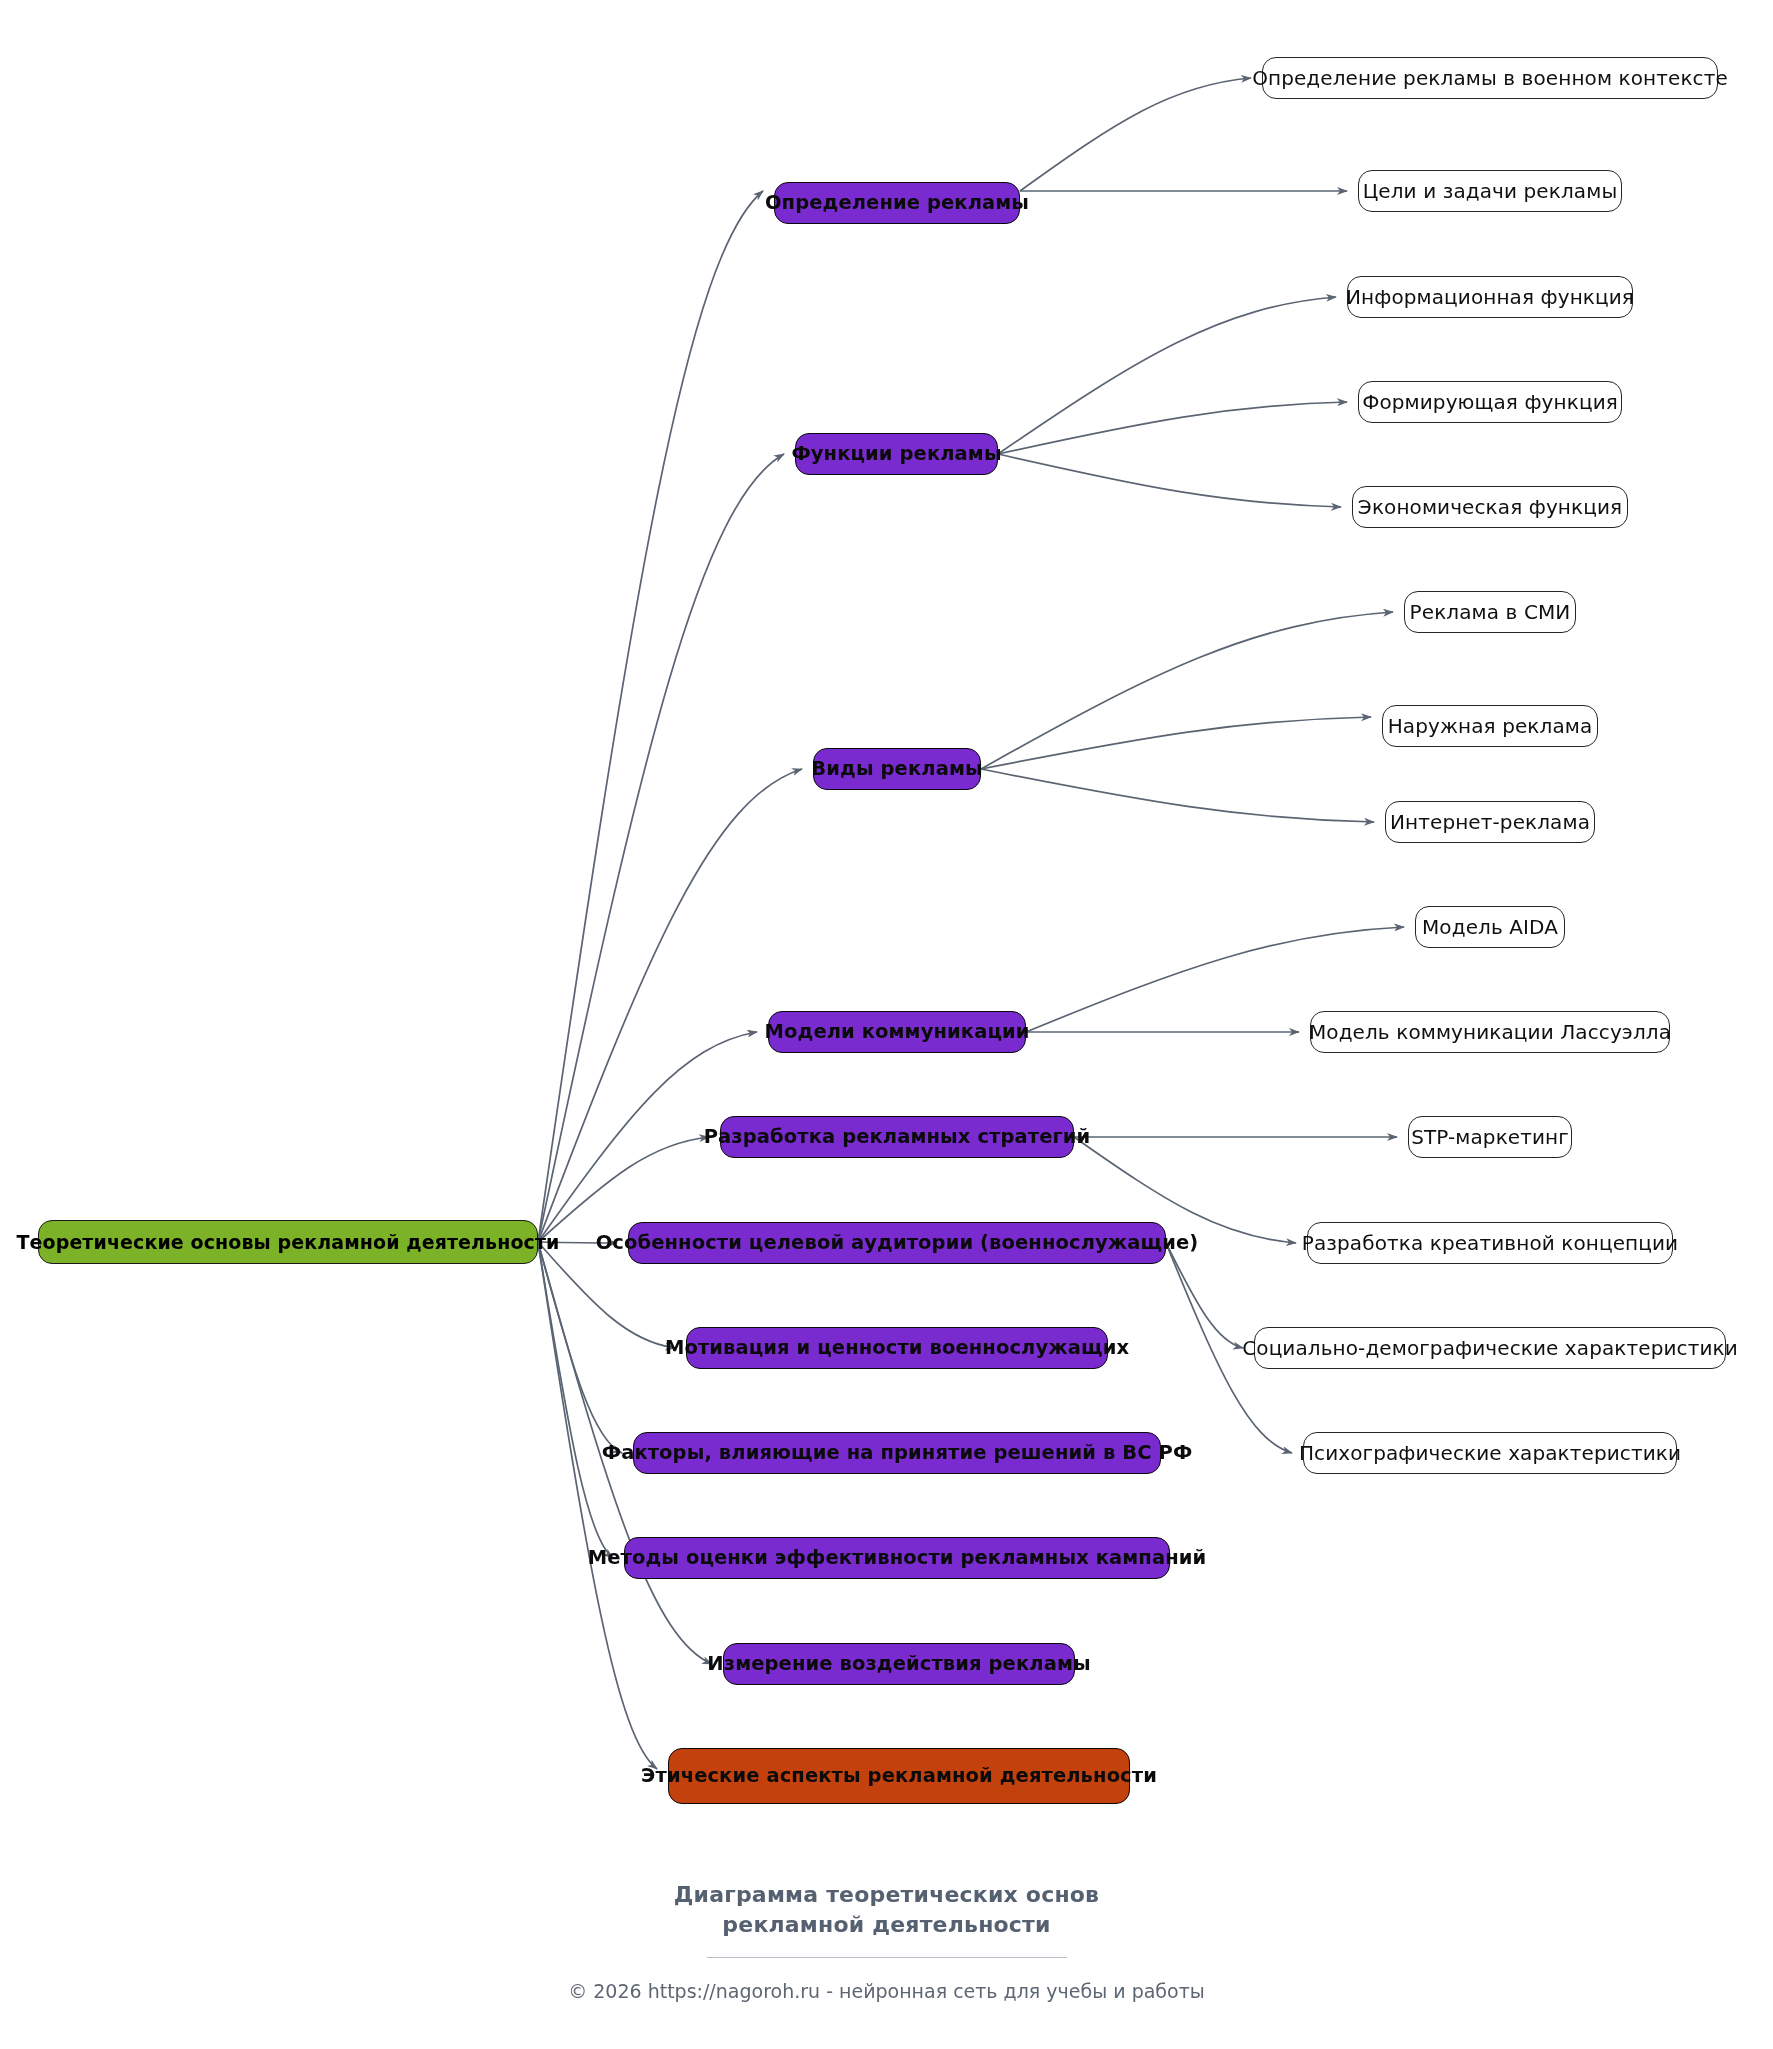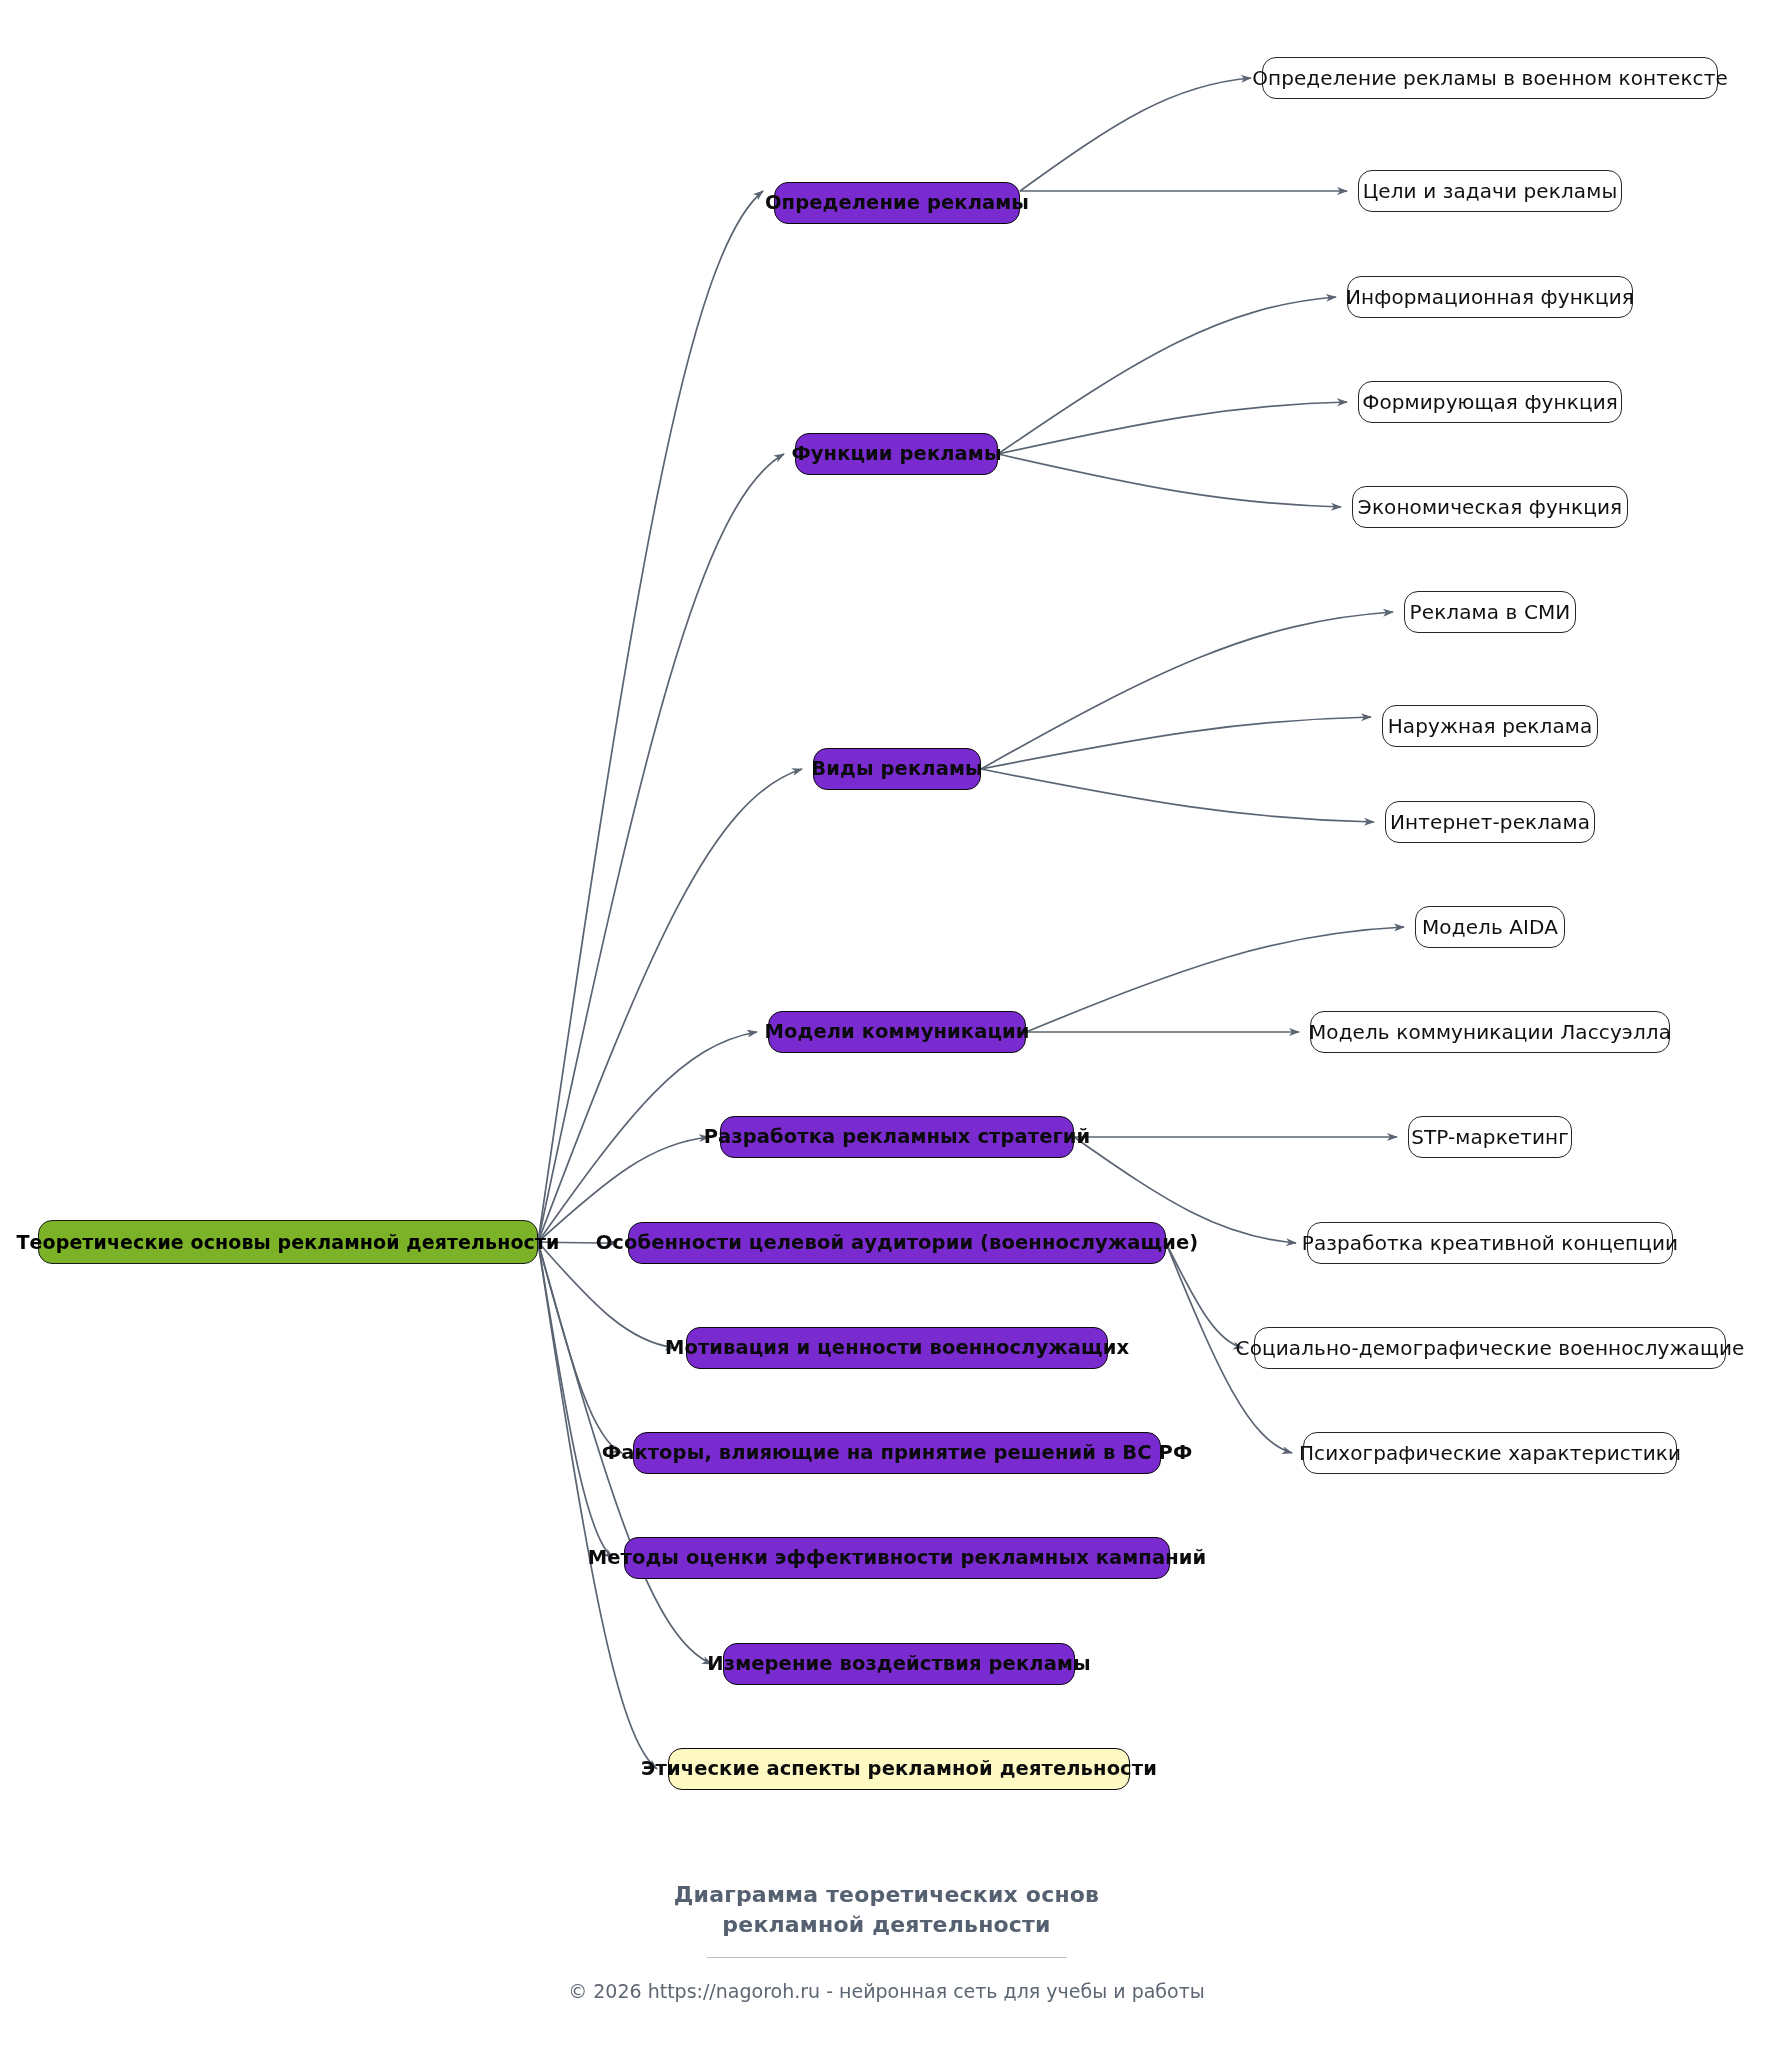--- a/index.html
+++ b/index.html
@@ -156,21 +156,21 @@
       </div>
       <div class="node node-branch" style="left: 633px; top: 1432px; width: 528px; height: 42px; background: rgb(122, 43, 208); justify-content: center;">
         <span>Факторы, влияющие на принятие решений в ВС РФ</span>
       </div>
       <div class="node node-branch" style="left: 624px; top: 1537px; width: 546px; height: 42px; background: rgb(122, 43, 208);">
         <span>Методы оценки эффективности рекламных кампаний</span>
       </div>
       <div class="node node-branch" style="left: 723px; top: 1643px; width: 352px; height: 42px; background: rgb(122, 43, 208);">
         <span>Измерение воздействия рекламы</span>
       </div>
-      <div class="node node-branch" style="left: 668px; top: 1748px; width: 462px; height: 42px; background: #fef9c3;">
+      <div class="node node-branch" style="left: 668px; top: 1748px; width: 462px; height: 56px; background: #c2410c;">
         <span>Этические аспекты рекламной деятельности</span>
       </div>
       <div class="node node-leaf" style="left: 1262px; top: 57px; width: 456px; height: 42px;">
         <span>Определение рекламы в военном контексте</span>
       </div>
       <div class="node node-leaf" style="left: 1358px; top: 170px; width: 264px; height: 42px;">
         <span>Цели и задачи рекламы</span>
       </div>
       <div class="node node-leaf" style="left: 1347px; top: 276px; width: 286px; height: 42px;">
         <span>Информационная функция</span>
@@ -196,21 +196,21 @@
       <div class="node node-leaf" style="left: 1310px; top: 1011px; width: 360px; height: 42px;">
         <span>Модель коммуникации Лассуэлла</span>
       </div>
       <div class="node node-leaf" style="left: 1408px; top: 1116px; width: 164px; height: 42px;">
         <span>STP-маркетинг</span>
       </div>
       <div class="node node-leaf" style="left: 1307px; top: 1222px; width: 366px; height: 42px;">
         <span>Разработка креативной концепции</span>
       </div>
       <div class="node node-leaf" style="left: 1254px; top: 1327px; width: 472px; height: 42px;">
-        <span>Социально-демографические военнослужащие</span>
+        <span>Социально-демографические характеристики</span>
       </div>
       <div class="node node-leaf" style="left: 1303px; top: 1432px; width: 374px; height: 42px;">
         <span>Психографические характеристики</span>
       </div>
     </div>
 
   <div id="footer" style="top:1880px;">
     <div id="footer-title">Диаграмма теоретических основ рекламной деятельности</div>
     <div id="footer-rule"></div>
     <div id="footer-copy">© 2026 https://nagoroh.ru - нейронная сеть для учебы и работы</div>

